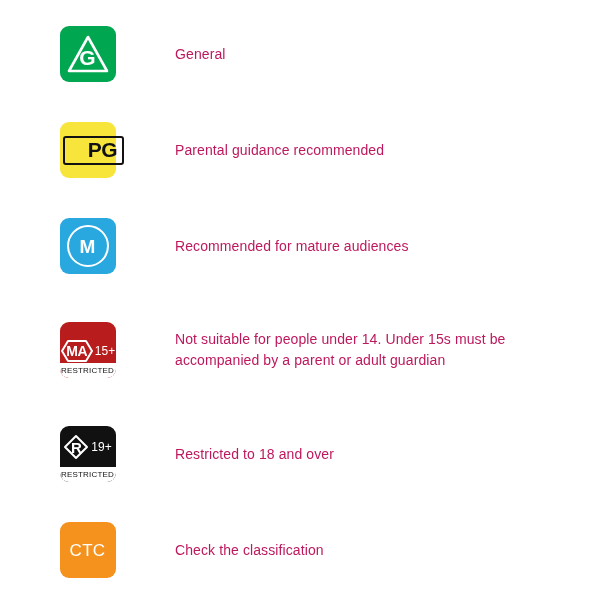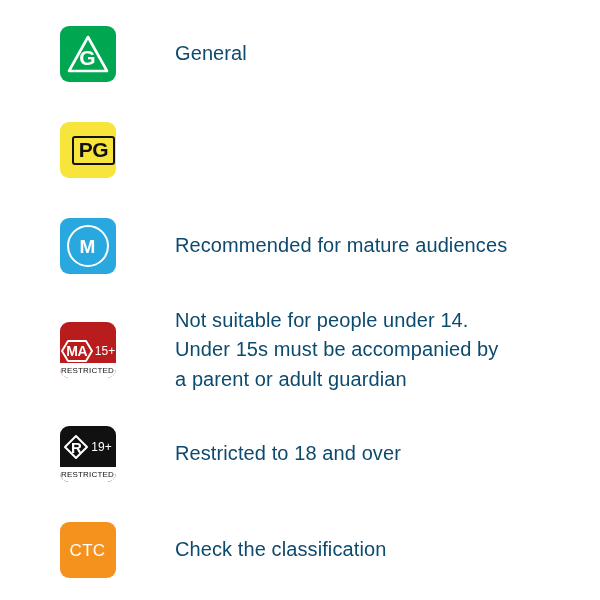--- a/index.html
+++ b/index.html
@@ -37,23 +37,23 @@
   .icon-cell {
     width: 175px;
     min-width: 175px;
     display: flex;
     align-items: center;
     justify-content: center;
   }
   .desc-cell {
     flex: 1 1 auto;
     padding-right: 90px;
-    font-size: 20px;
+    font-size: 14px;
     line-height: 1.47;
-    color: #0c4a6e;
+    color: #be185d;
     letter-spacing: 0.1px;
   }
 
   
   .badge {
     width: 56px;
     height: 56px;
     border-radius: 9px;
     position: relative;
     display: flex;
@@ -81,21 +81,21 @@
     line-height: 1;
     margin-top: 6px;
     font-family: "Liberation Sans", sans-serif;
   }
 
   
   .badge-pg { background: #f7e53b; }
   .pg-box {
     border: 2.5px solid #111;
     border-radius: 3px;
-    padding: 1px 5px 2px 5px;
+    padding: 1px 5px 2px 23px;
     margin-left: 12px;
   }
   .pg-letter {
     color: #111;
     font-size: 21px;
     font-weight: 700;
     line-height: 1;
     letter-spacing: -0.5px;
   }
 
@@ -254,20 +254,21 @@
     </div>
 
     <div class="row">
       <div class="icon-cell">
         <div class="badge badge-pg">
           <div class="pg-box">
             <span class="pg-letter">PG</span>
           </div>
         </div>
       </div>
+      <div class="desc-cell">Parental guidance recommended</div>
     </div>
 
     <div class="row">
       <div class="icon-cell">
         <div class="badge badge-m">
           <div class="m-circle">
             <span class="m-letter">M</span>
           </div>
         </div>
       </div>

